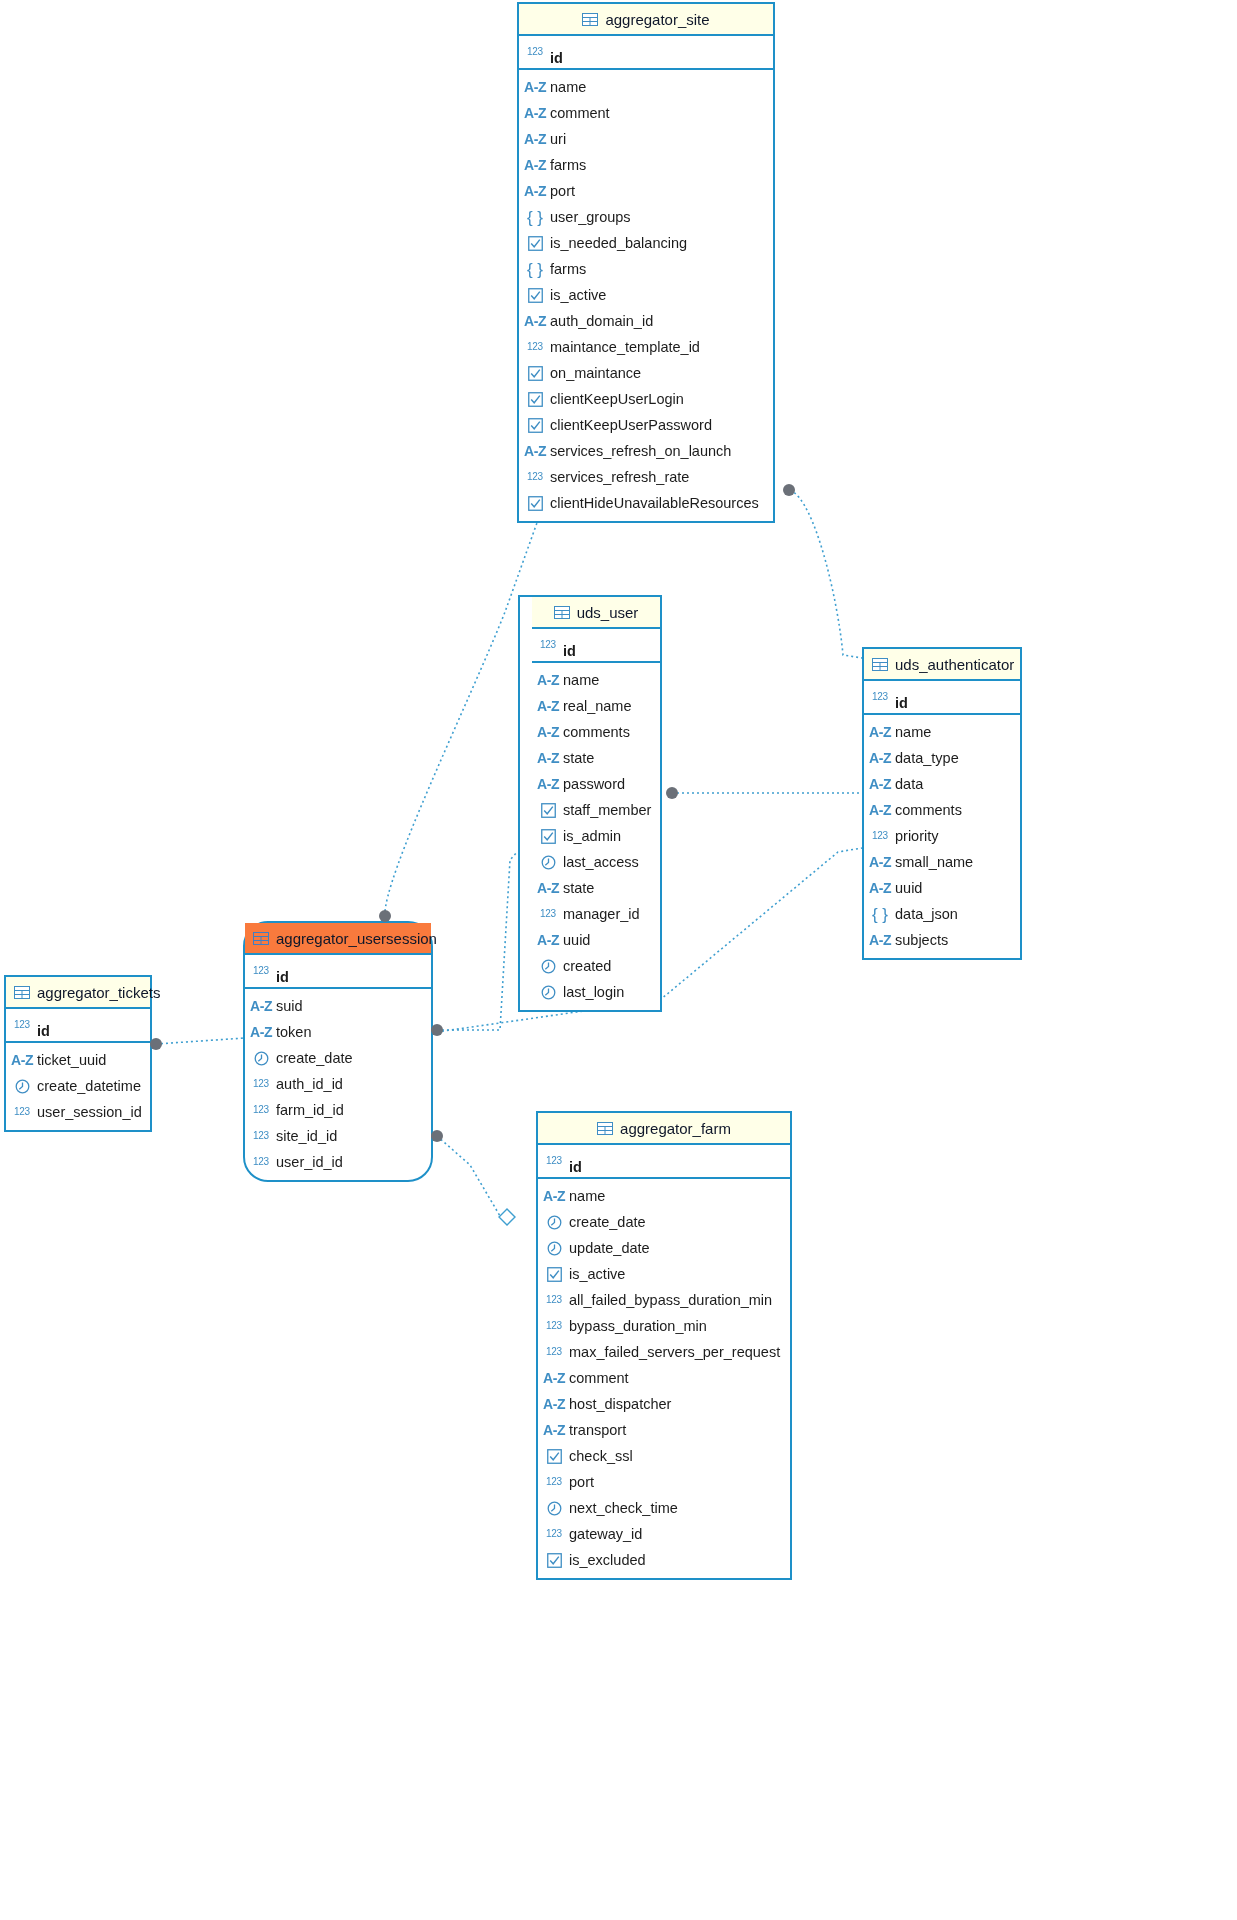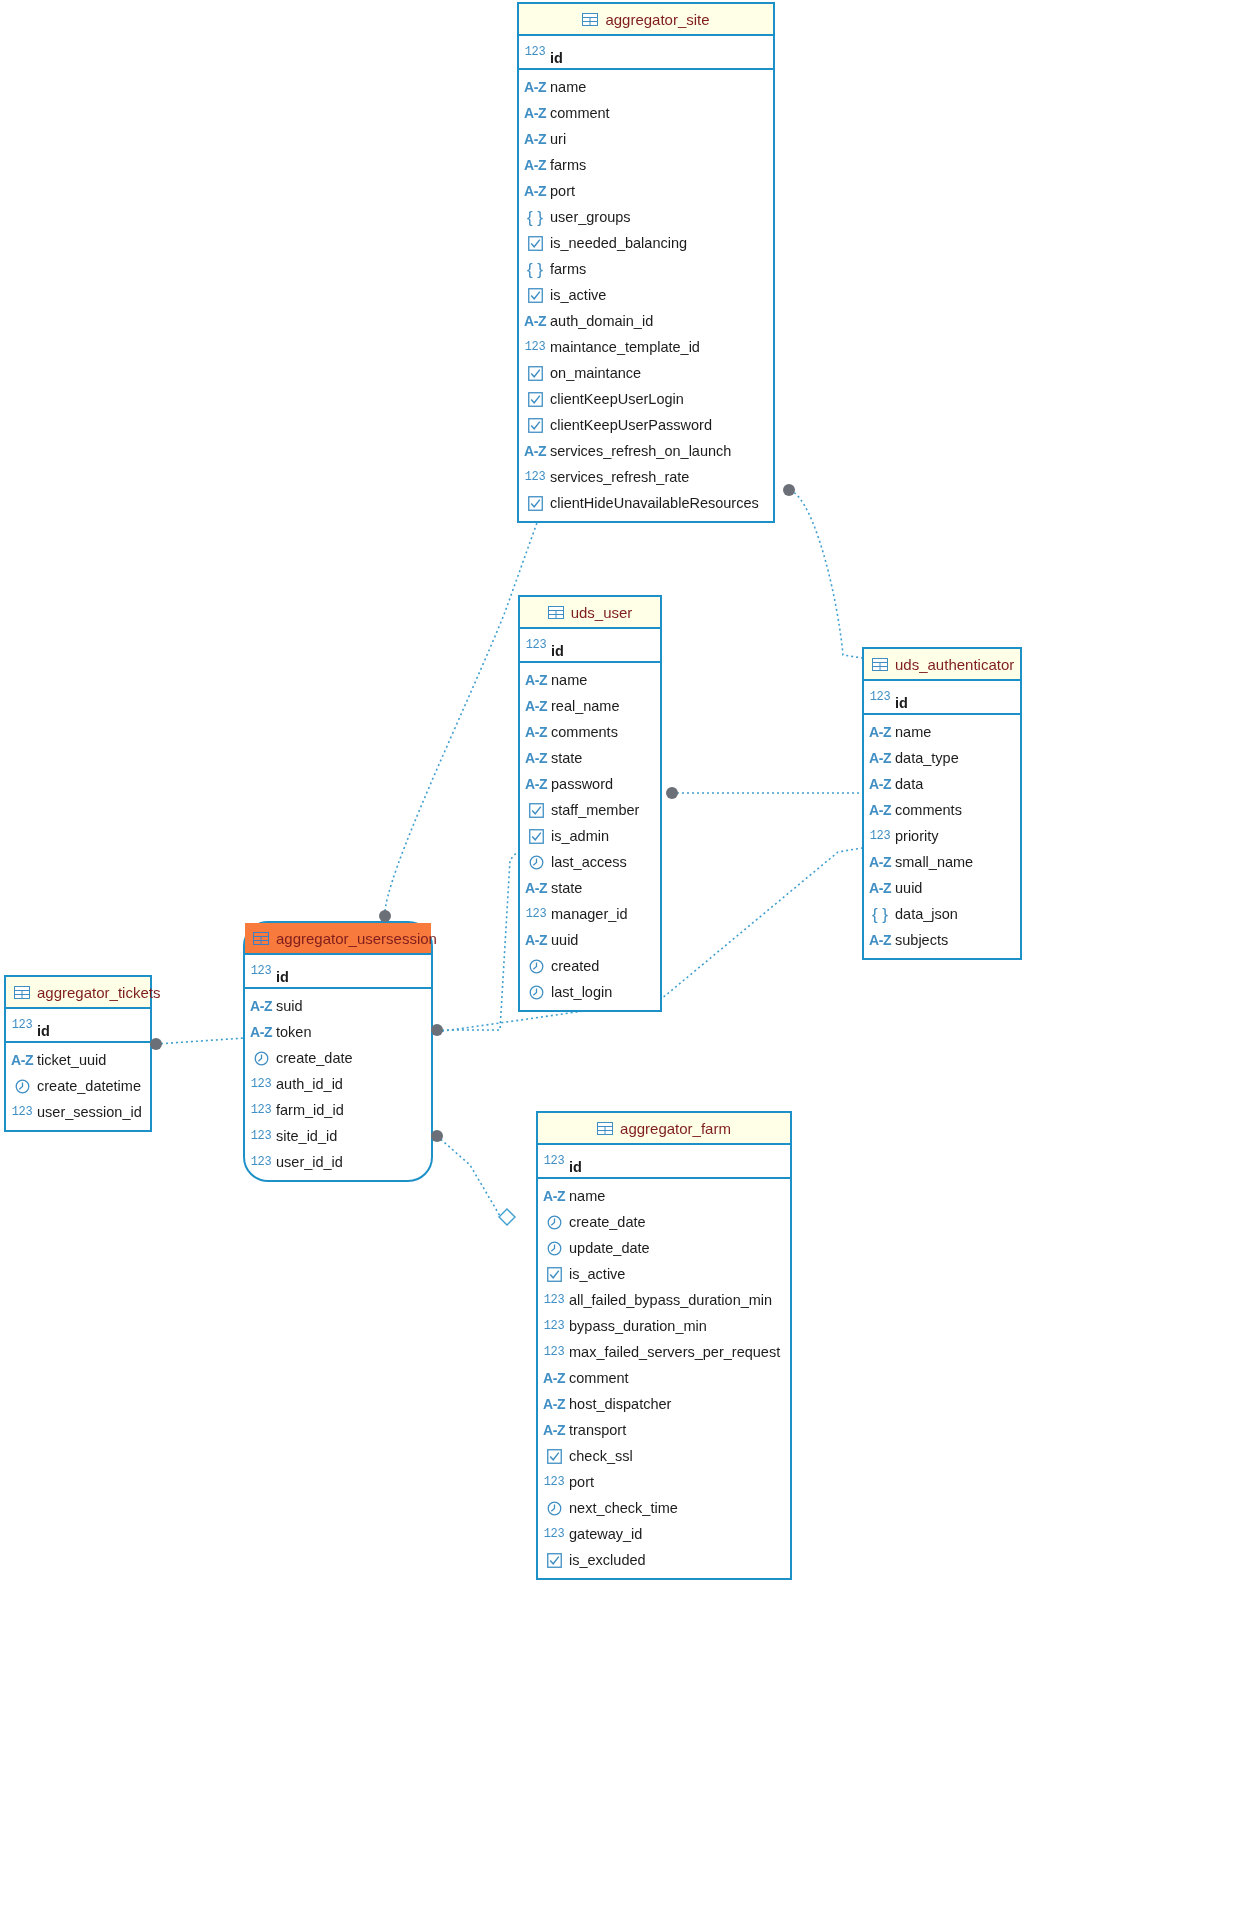--- a/index.html
+++ b/index.html
@@ -21,21 +21,21 @@
     box-sizing:border-box;
     background:#ffffe8;
     border-bottom:2px solid #1e90c8;
     height:32px;
     display:flex;
     align-items:center;
     justify-content:center;
     gap:7px;
     padding:0 8px;
     font-size:15px;
-    color:#7f1d1d;
+    color:#0f172a;
     white-space:nowrap;
   }
   .ent-header.left{justify-content:flex-start;}
   .ent-header.selected{background:#f97a3d;}
 
   .tbl-icon{width:16px;height:13px;flex:0 0 auto;display:block;}
 
   .pk-section{
     box-sizing:border-box;
     border-bottom:2px solid #1e90c8;
@@ -51,21 +51,21 @@
     font-size:14.5px;
     color:#1c1c1c;
     white-space:nowrap;
   }
   .col .cname{margin-left:6px;}
   .col.pk .cname{font-weight:bold;margin-top:11px;}
 
   
   .ic{flex:0 0 auto;display:inline-flex;align-items:center;justify-content:center;
       width:18px;height:18px;color:#3f8ec4;font-size:12.5px;line-height:1;}
-  .ic.num{font-size:12px;letter-spacing:-0.3px;font-family:Liberation Mono, monospace;}
+  .ic.num{font-size:10px;letter-spacing:-0.3px;font-family:Liberation Sans, sans-serif;}
   .ic.str{font-size:14px;font-weight:bold;letter-spacing:-0.4px;}
   .ic.json{font-size:17px;font-weight:300;letter-spacing:0px;}
   .ic.bool{width:18px;height:18px;}
   .ic.date{width:18px;height:18px;}
   .ic svg{display:block;}
 
   .dot{position:absolute;width:12px;height:12px;border-radius:50%;background:#6b7078;z-index:7;}
 </style>
 </head>
 <body>
@@ -214,21 +214,21 @@
             <svg width="15" height="15" viewBox="0 0 15 15">
               <rect x="0.75" y="0.75" width="13.5" height="13.5" fill="#fff" stroke="#3f8ec4" stroke-width="1.3"></rect>
               <path d="M3.2 7.5 L6.2 10.8 L11.8 3.6" fill="none" stroke="#3f8ec4" stroke-width="1.4"></path>
             </svg>
           </span>
           <span class="cname">clientHideUnavailableResources</span>
         </div>
     </div>
   </div>
 
-  <div class="entity" style="left:518px;top:595px;width:144px;">
+  <div class="entity" style="left:518px;top:595px;width:144px;padding-left:12px;">
     <div class="ent-header">
       <svg class="tbl-icon" viewBox="0 0 16 13">
         <rect x="0.5" y="0.5" width="15" height="12" fill="#ffffff" stroke="#3f8ec4"></rect>
         <line x1="0.5" y1="4.5" x2="15.5" y2="4.5" stroke="#3f8ec4"></line>
         <line x1="0.5" y1="8.5" x2="15.5" y2="8.5" stroke="#3f8ec4"></line>
         <line x1="8" y1="4.5" x2="8" y2="12.5" stroke="#3f8ec4"></line>
       </svg>
       <span>uds_user</span>
     </div>
     <div class="pk-section">

